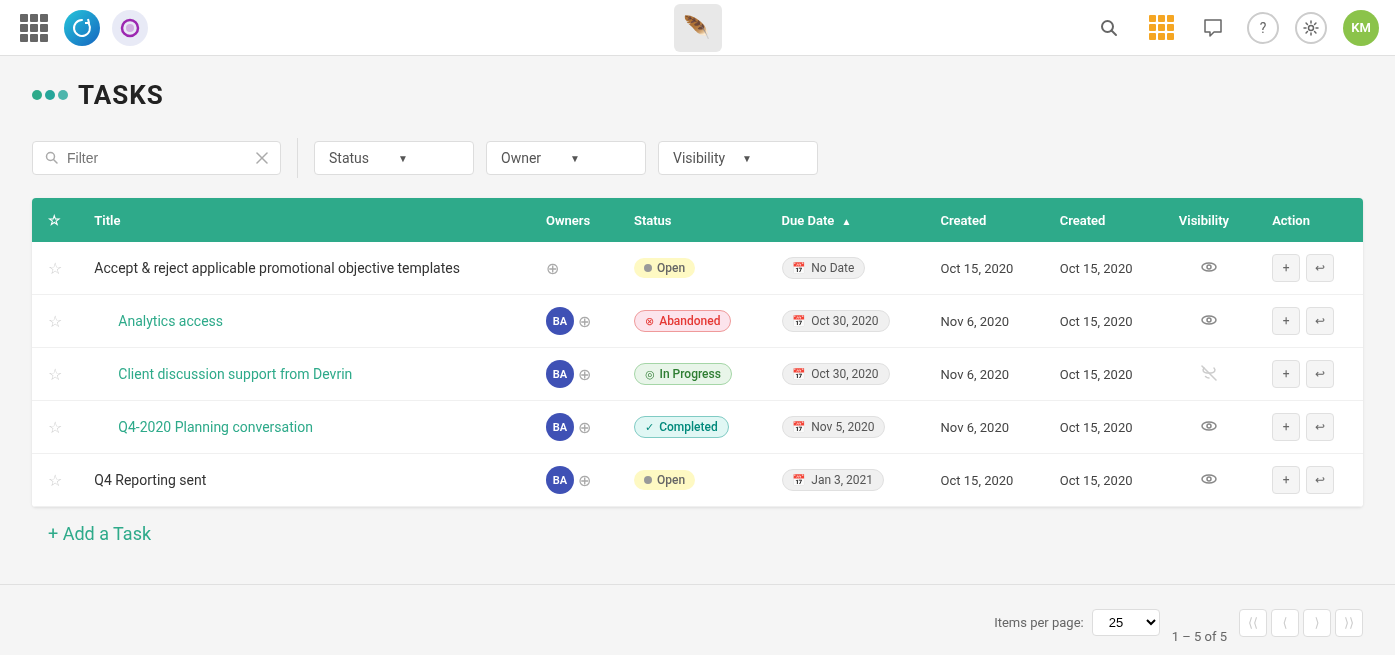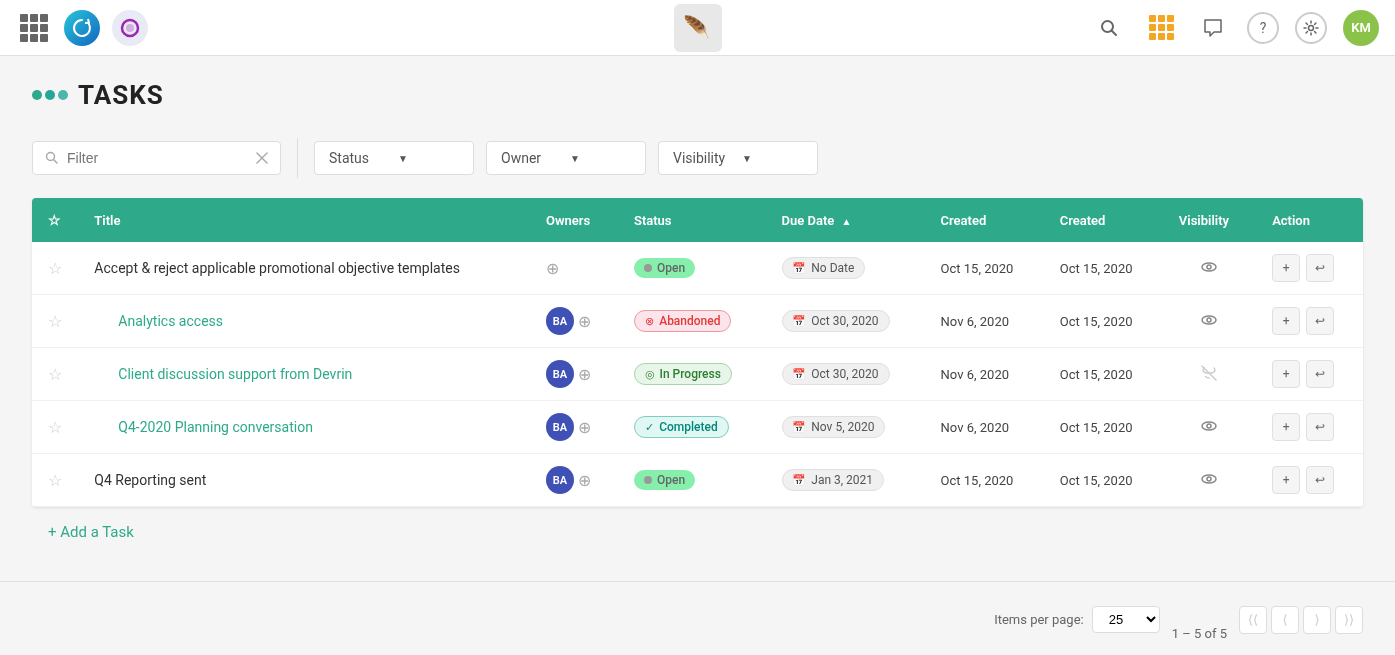--- a/index.html
+++ b/index.html
@@ -70,42 +70,42 @@
       width: 28px; height: 28px; border-radius: 50%;
       background: #3f51b5; color: #fff; font-size: 11px; font-weight: 600;
       display: flex; align-items: center; justify-content: center;
     }
     .add-owner-icon { color: #aaa; font-size: 16px; cursor: pointer; }
 
     .status-badge {
       display: inline-flex; align-items: center; gap: 5px;
       padding: 3px 10px; border-radius: 12px; font-size: 12px; font-weight: 500;
     }
-    .status-open { background: #86efac; color: #666; }
+    .status-open { background: #fef9c3; color: #666; }
     .status-abandoned { background: #fce4ec; color: #e53935; border: 1px solid #ef9a9a; }
     .status-in-progress { background: #e8f5e9; color: #2e7d32; border: 1px solid #a5d6a7; }
     .status-completed { background: #e0f7f4; color: #00897b; border: 1px solid #80cbc4; }
 
     .status-dot { width: 8px; height: 8px; border-radius: 50%; }
     .dot-open { background: #999; }
 
     .date-badge {
       display: inline-flex; align-items: center; gap: 5px;
       background: #f0f0f0; border: 1px solid #e0e0e0;
       border-radius: 12px; padding: 3px 10px; font-size: 12px; color: #555;
     }
     .date-icon { color: #888; font-size: 11px; }
 
     .action-cell { display: flex; align-items: center; gap: 6px; }
     .action-btn {
       width: 28px; height: 28px; border-radius: 4px; background: #f5f5f5; border: 1px solid #e0e0e0;
       display: flex; align-items: center; justify-content: center; cursor: pointer; color: #666; font-size: 12px;
     }
 
-    .add-task-row { padding: 16px; color: #2eaa8a; cursor: pointer; font-size: 15px; display: flex; align-items: center; gap: 6px; }
+    .add-task-row { padding: 16px; color: #2eaa8a; cursor: pointer; font-size: 18px; display: flex; align-items: center; gap: 6px; }
 
     
     .pagination-bar {
       display: flex; align-items: center; justify-content: flex-end;
       gap: 12px; padding: 16px 32px; background: #f5f5f5; border-top: 1px solid #e0e0e0;
     }
     .items-per-page { display: flex; align-items: center; gap: 8px; color: #666; font-size: 13px; }
     .per-page-select {
       border: 1px solid #ddd; border-radius: 4px; padding: 4px 12px; font-size: 13px; background: #fff; cursor: pointer;
     }

